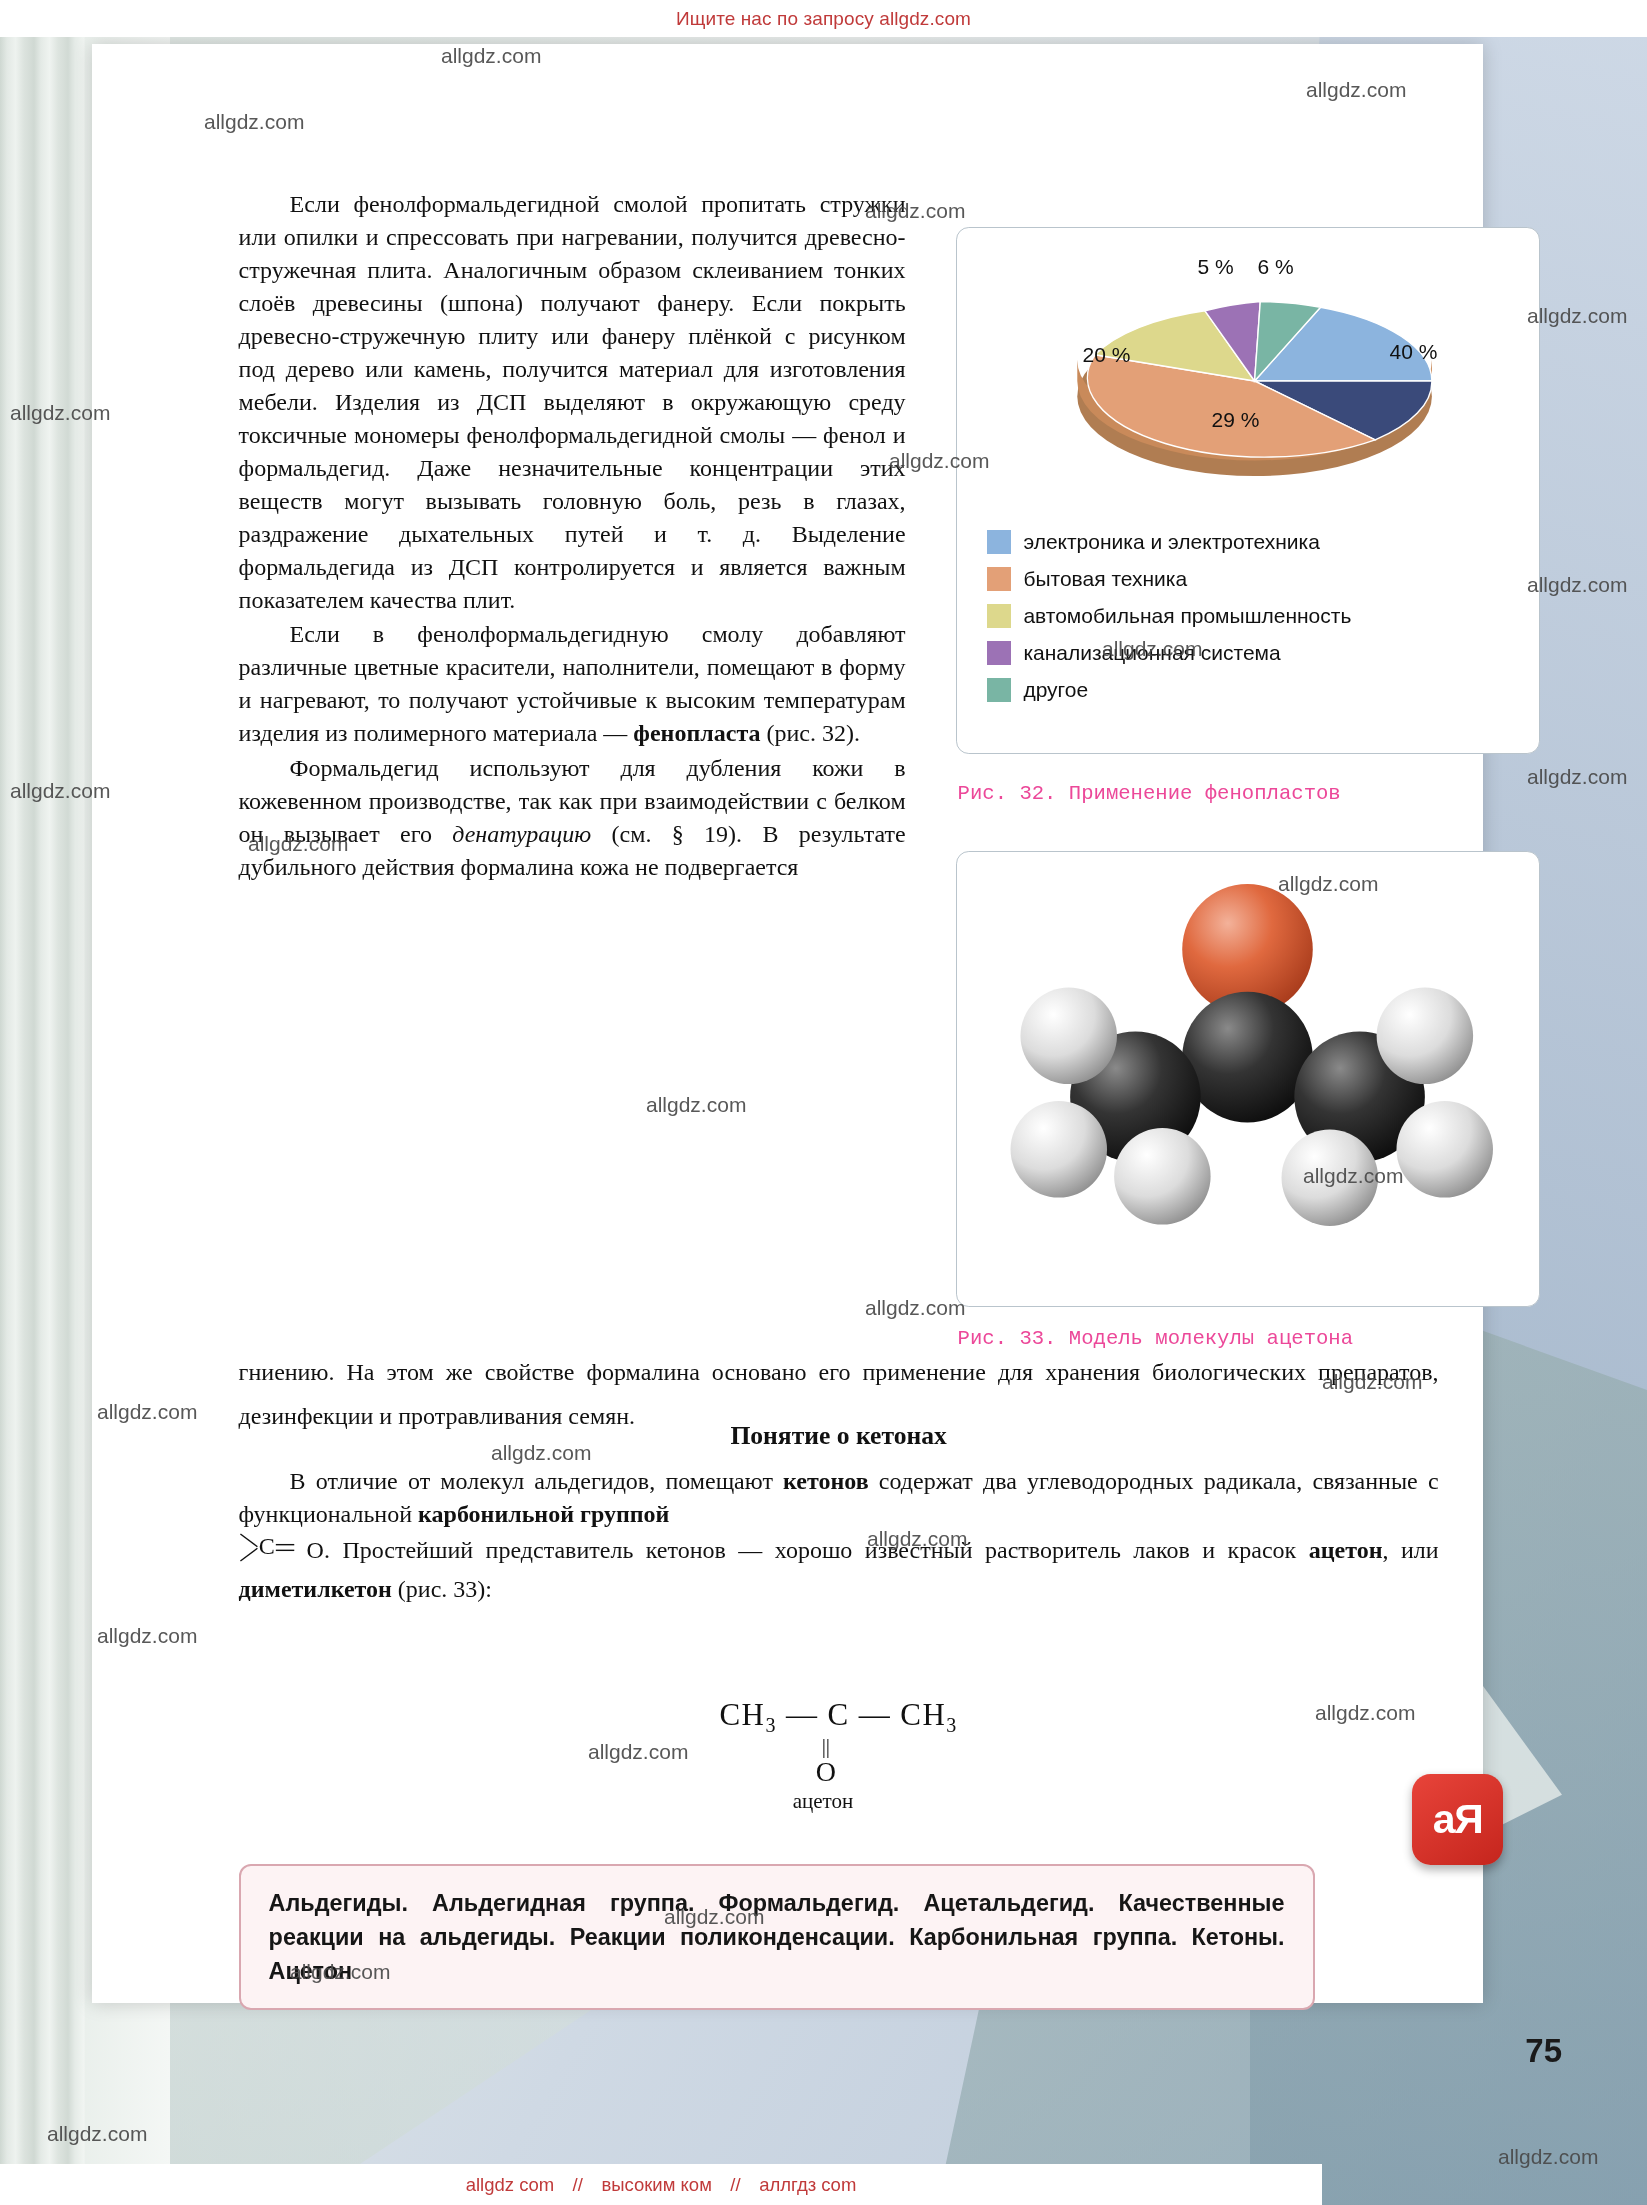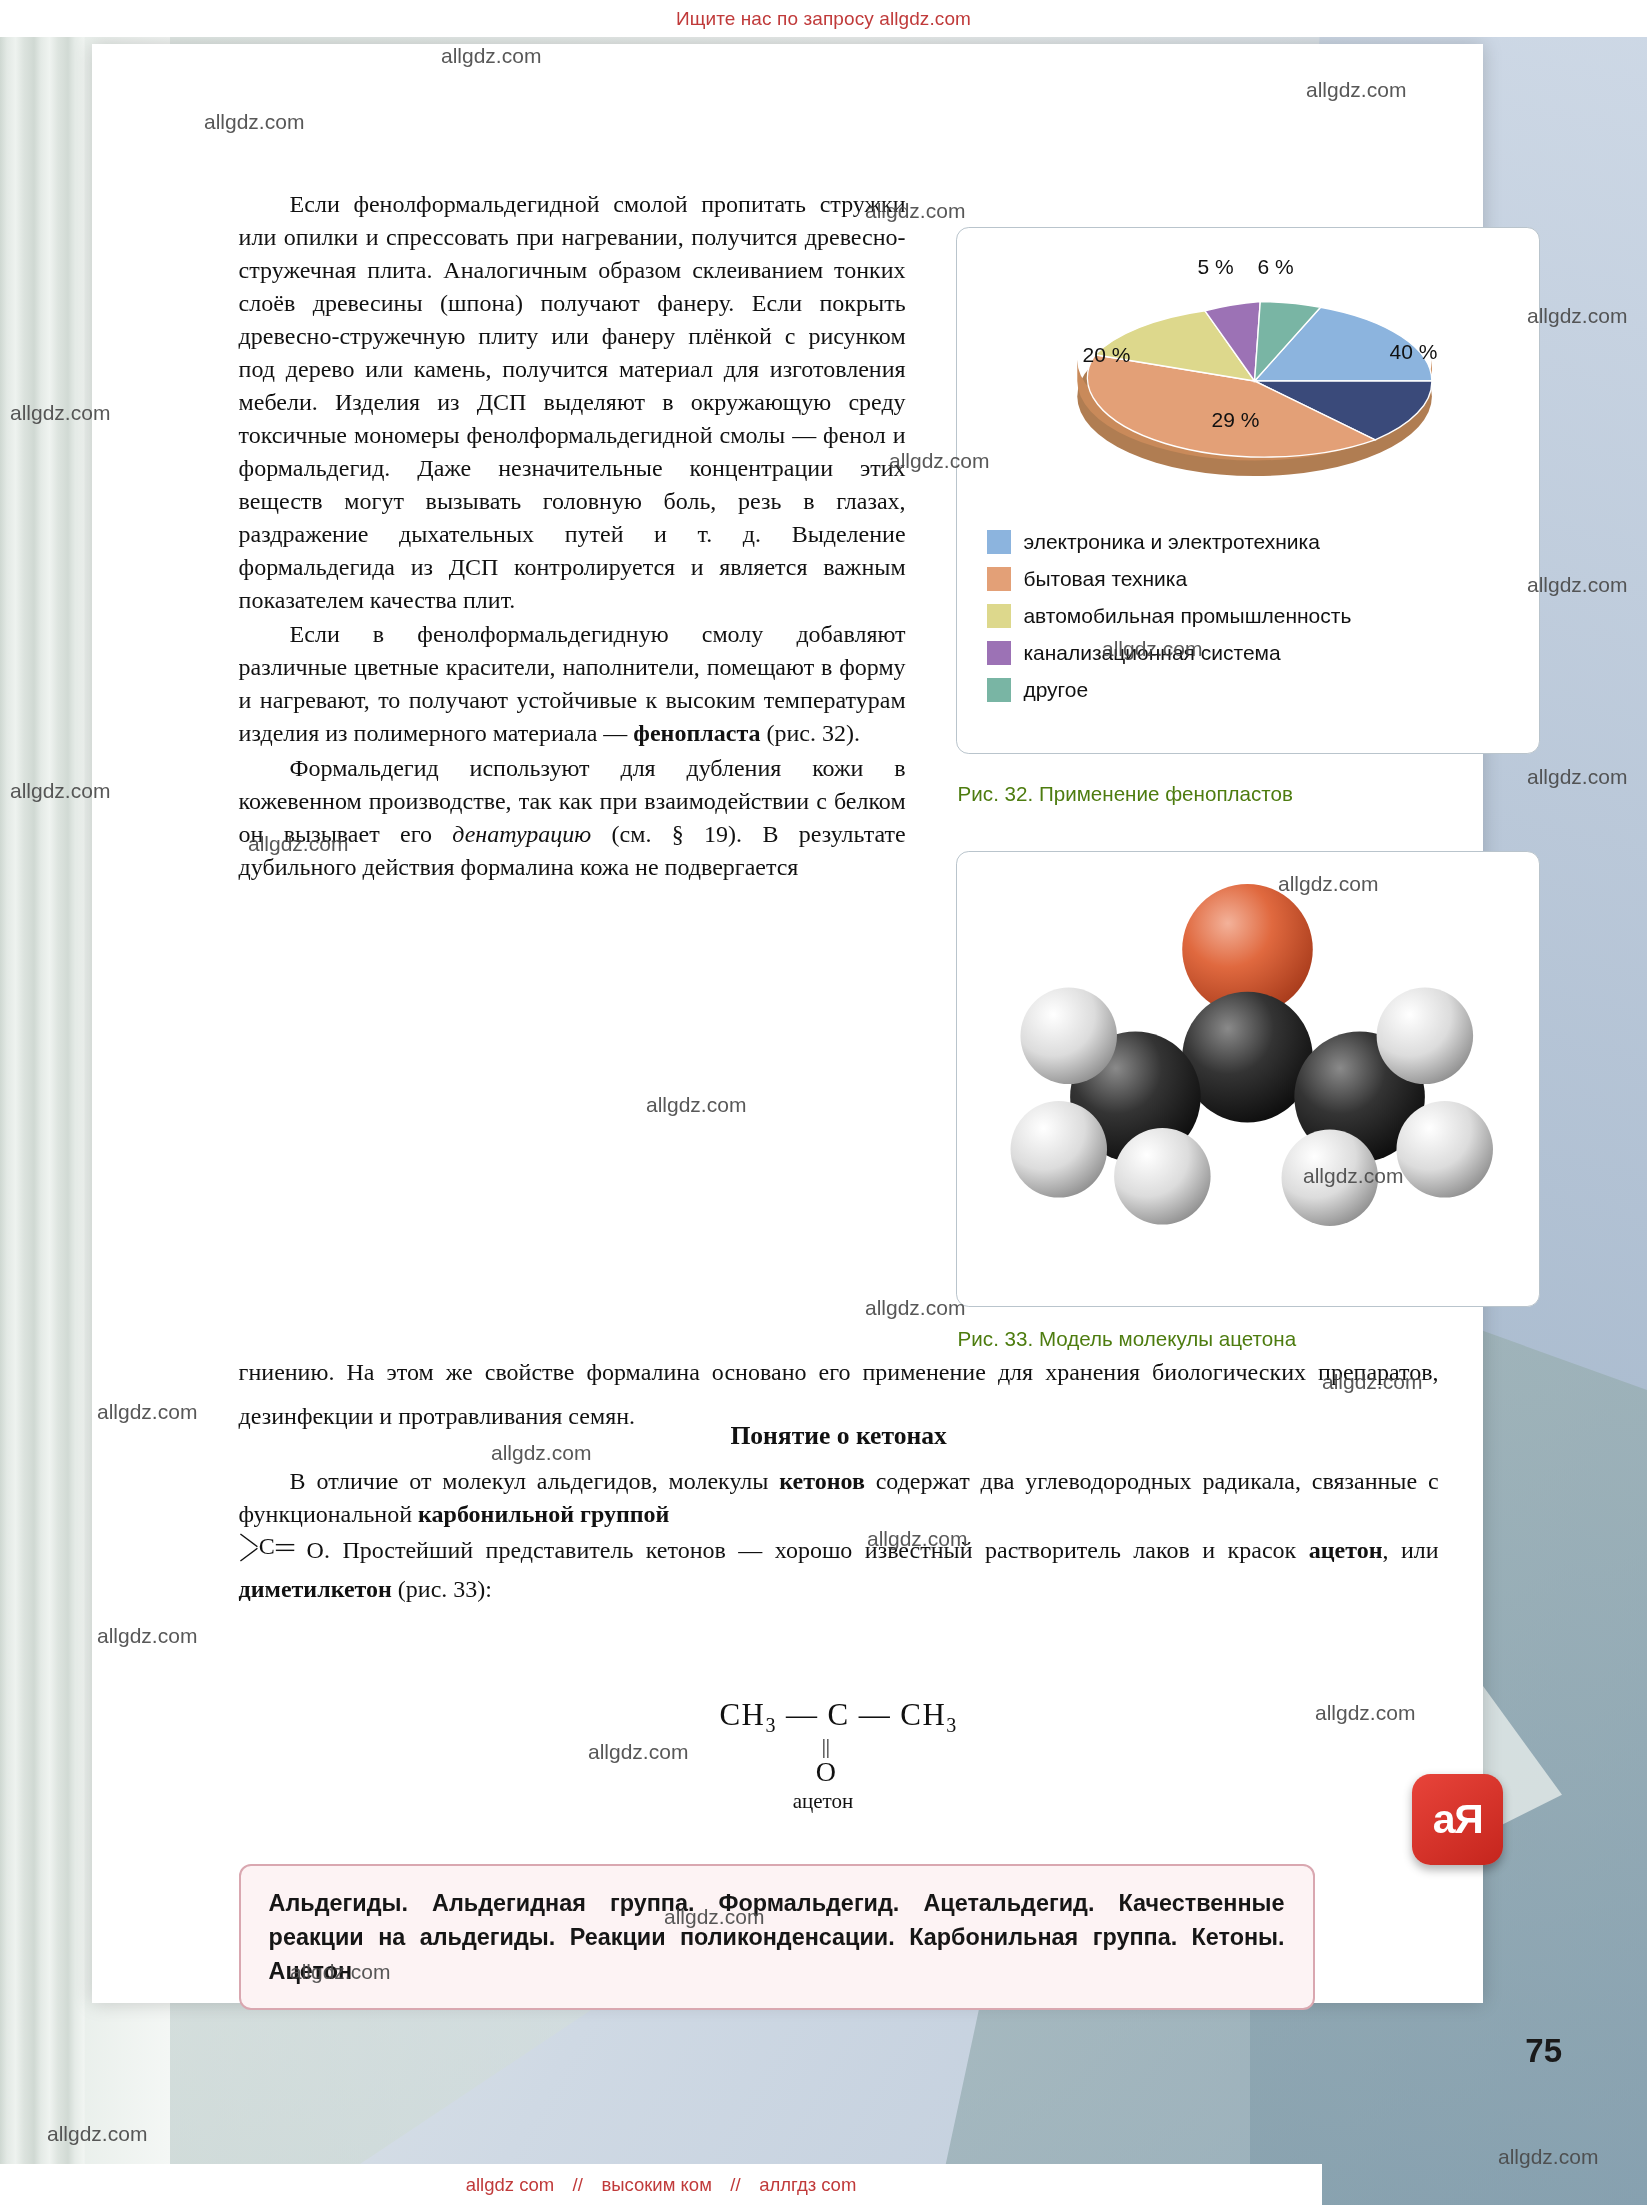--- a/index.html
+++ b/index.html
@@ -174,23 +174,23 @@
     position: absolute;
     border: 1.4px solid #b9c4cc;
     border-radius: 12.8px;
     background: #ffffff;
   }
   #fig32 { left: 838px; top: 155px; width: 582px; height: 525px; }
   #fig33 { left: 838px; top: 779px; width: 582px; height: 454px; }
 
   .fig-caption {
     position: absolute;
-    font-family: Liberation Sans, sans-serif;
+    font-family: Liberation Mono, monospace;
     font-size: 20.6px;
-    color: #4d7c0f;
+    color: #ec4899;
   }
   #cap32 { left: 840px; top: 710px; width: 582px; }
   #cap33 { left: 840px; top: 1255px; width: 582px; }
 
   
   .pie-wrap {
     position: absolute;
     left: 21px; top: 11.4px;
     width: 539px; height: 284px;
   }
@@ -343,21 +343,21 @@
       <p><span>Формальдегид используют для дубления кожи в кожевенном производстве, так как при взаимодействии с белком он вызывает его </span><i>денатурацию</i><span> (см. § 19). В результате дубильного действия формалина кожа не подвергается</span></p>
     </div>
 
     <div class="full-width">
       <p>гниению. На этом же свойстве формалина основано его применение для хранения биологических препаратов, дезинфекции и протравливания семян.</p>
     </div>
 
     <div class="section-title">Понятие о кетонах</div>
 
     <div class="body-after-title">
-      <p><span>В отличие от молекул альдегидов, молекулы </span><b>кетонов</b><span> содержат два углеводородных радикала, связанные с функциональной </span><b>карбонильной группой</b></p>
+      <p><span>В отличие от молекул альдегидов, помещают </span><b>кетонов</b><span> содержат два углеводородных радикала, связанные с функциональной </span><b>карбонильной группой</b></p>
       <p class="noind"><span class="co-group"><svg width="68" height="33" viewBox="0 0 96 46" style="font-size:34px">
               <line x1="2" y1="4" x2="26" y2="22" stroke="#111" stroke-width="2"></line>
               <line x1="2" y1="42" x2="26" y2="24" stroke="#111" stroke-width="2"></line>
               <text x="28" y="32" font-family="Liberation Serif, serif" font-size="34" fill="#111">C</text>
               <line x1="52" y1="19" x2="78" y2="19" stroke="#111" stroke-width="2"></line>
               <line x1="52" y1="27" x2="78" y2="27" stroke="#111" stroke-width="2"></line>
             </svg></span><span>O. Простейший представитель кетонов — хорошо известный растворитель лаков и красок </span><b>ацетон</b><span>, или </span><b>диметилкетон</b><span> (рис. 33):</span></p>
     </div>
 
     <div class="formula">

